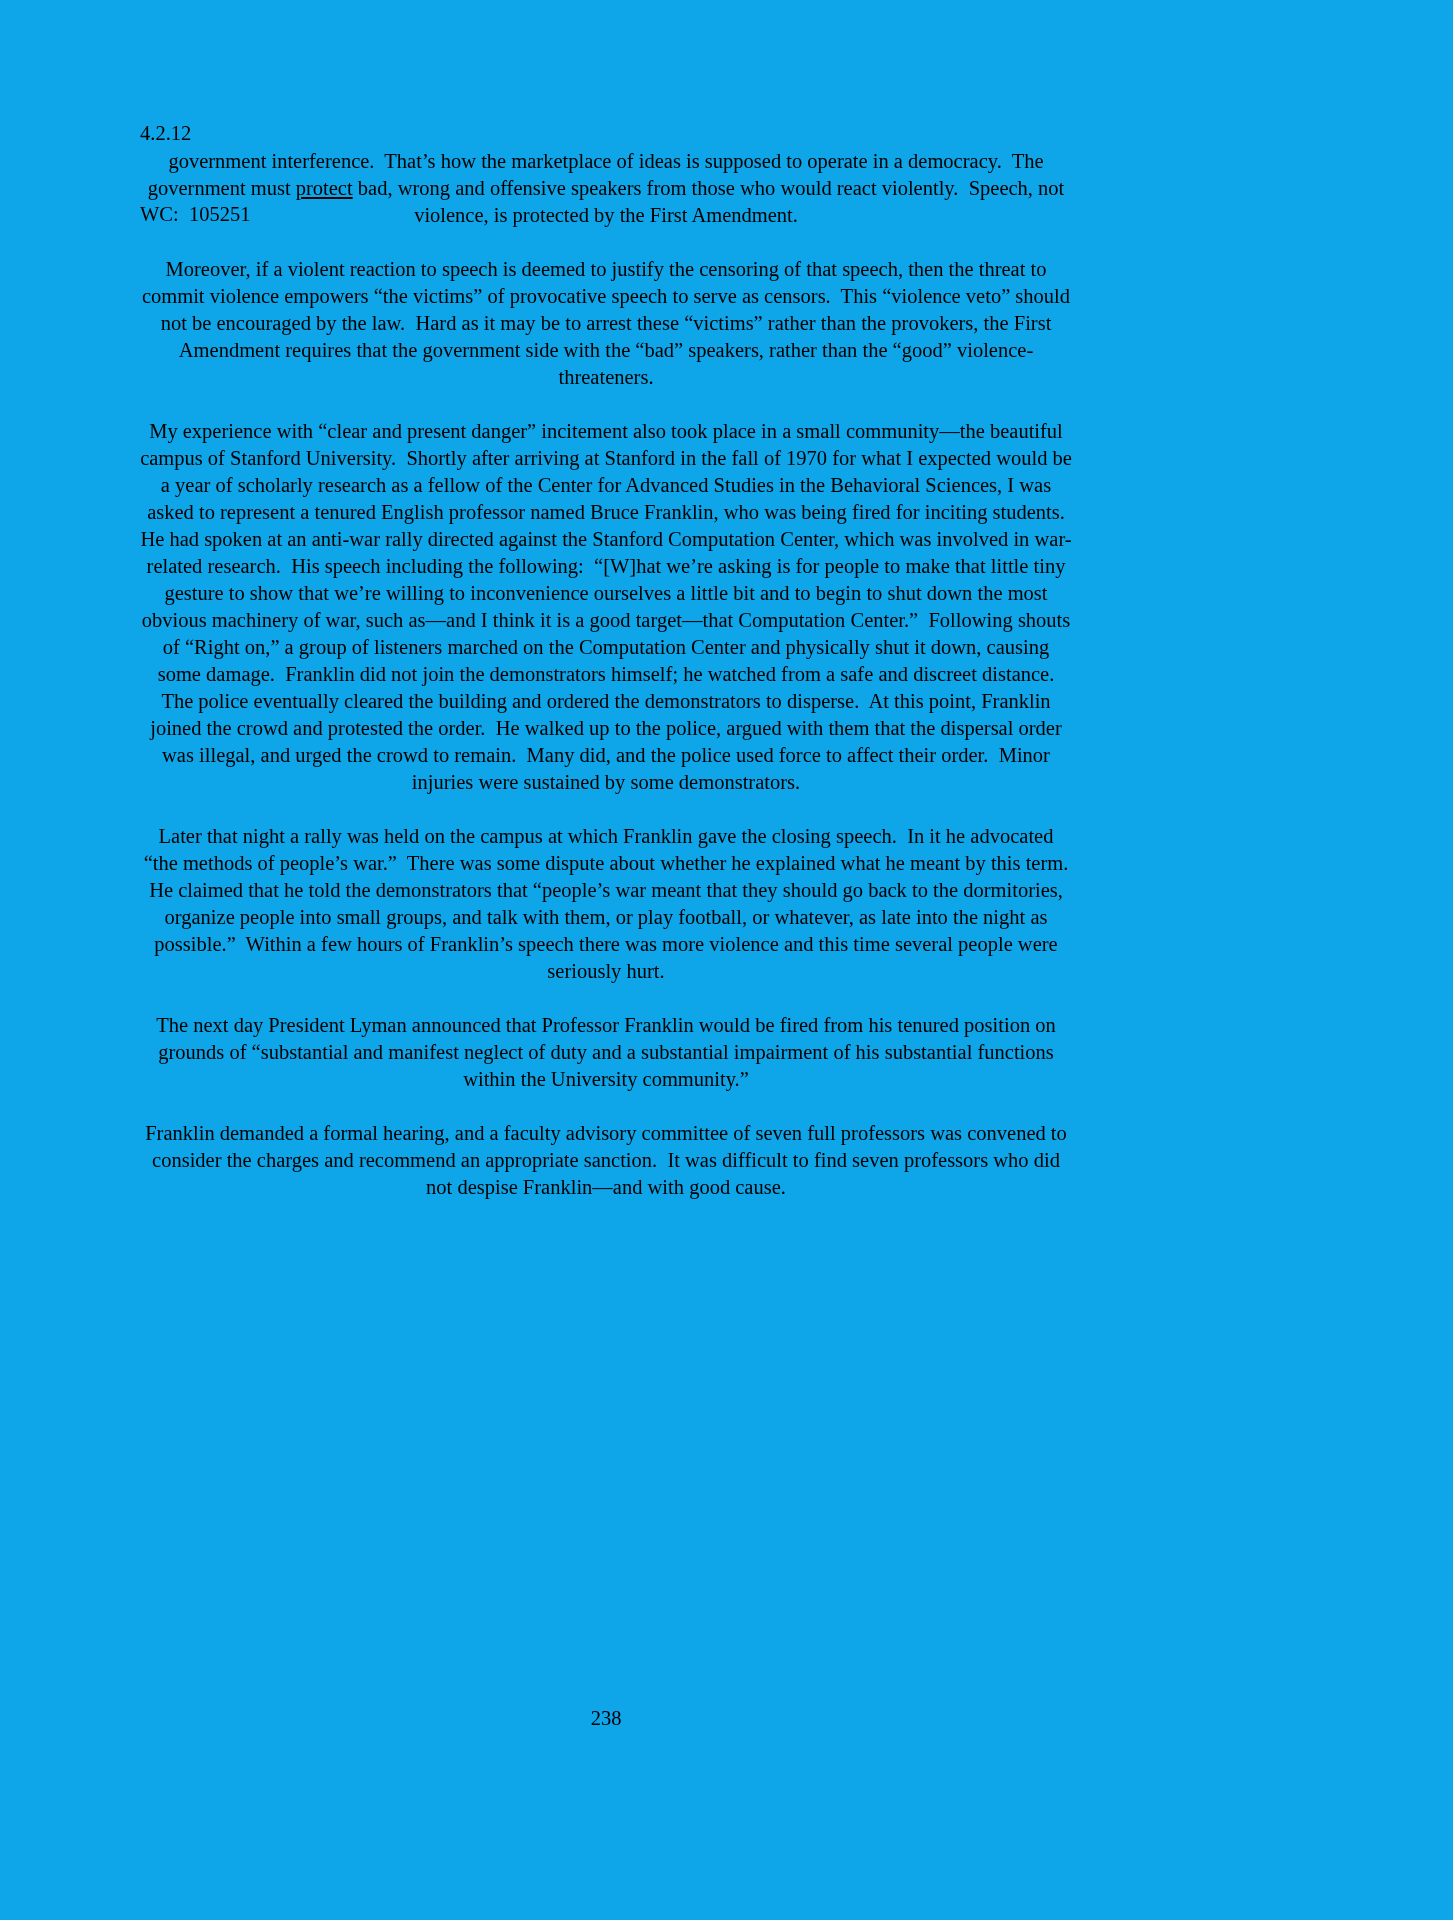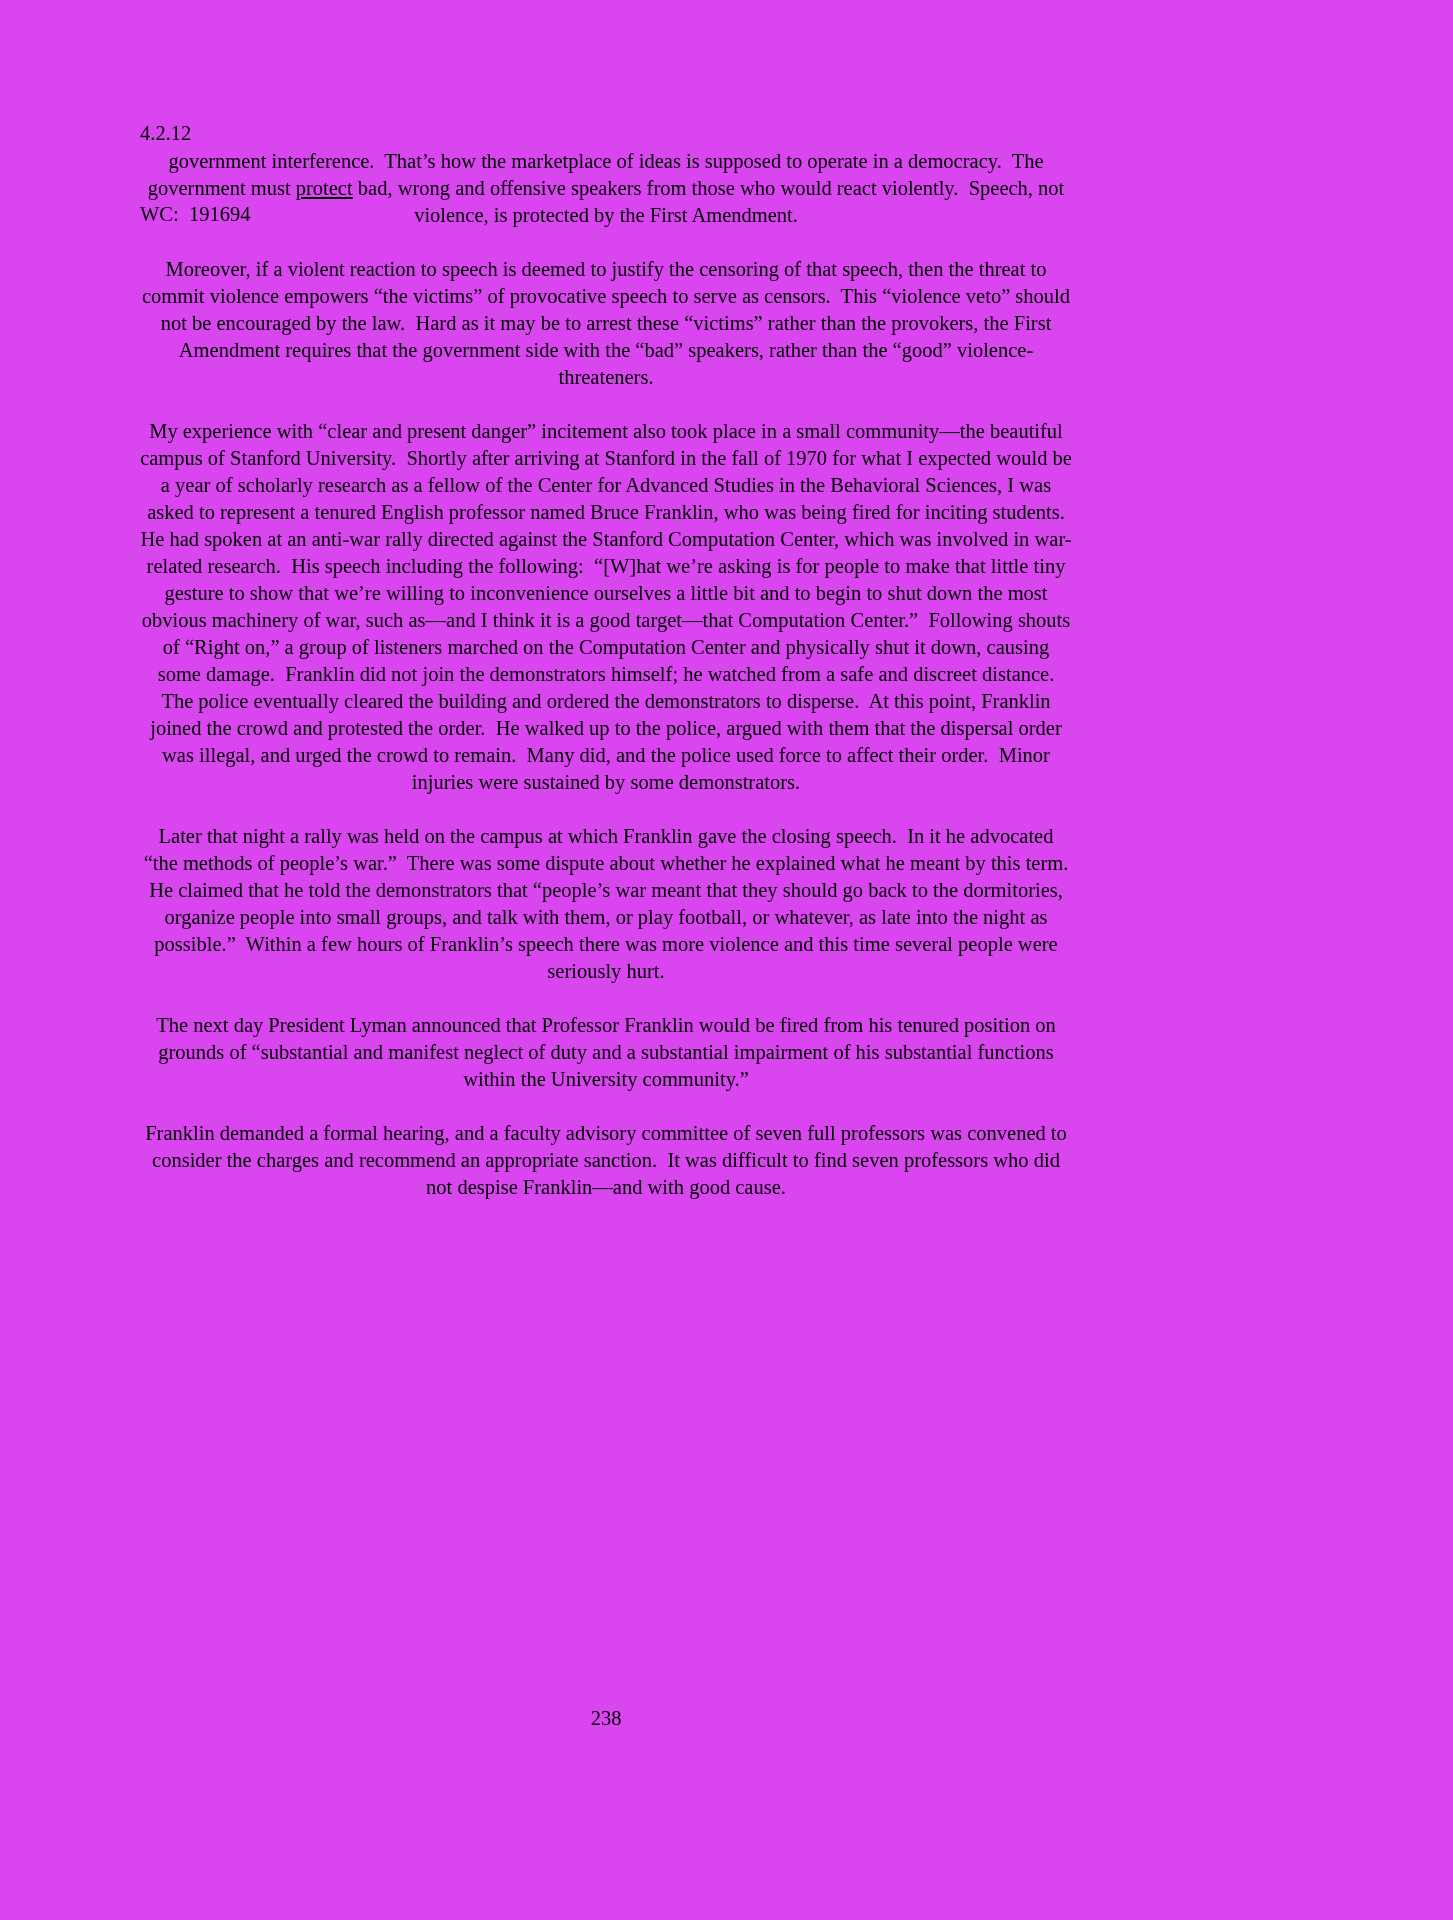--- a/index.html
+++ b/index.html
@@ -4,21 +4,21 @@
 <style>
   html, body {
     margin: 0;
     padding: 0;
     background: #ffffff;
   }
   .page {
     position: relative;
     width: 1453px;
     height: 1920px;
-    background: #d946ef;
+    background: #0ea5e9;
     font-family: "Liberation Serif", "DejaVu Serif", serif;
     color: #000000;
     overflow: hidden;
   }
   .doc-header {
     position: absolute;
     left: 140px;
     top: 66px;
     font-size: 20.5px;
     line-height: 27px;
@@ -59,21 +59,21 @@
     color: #111111;
   }
 </style>
 </head>
 <body>
 
 <div class="page">
 
   <div class="doc-header">
     <div>4.2.12</div>
-    <div>WC:  191694</div>
+    <div>WC:  105251</div>
   </div>
 
   <div class="body-text">
     <p><span>government interference.  That’s how the marketplace of ideas is supposed to operate in a democracy.  The government must </span><span class="underline">protect</span><span> bad, wrong and offensive speakers from those who would react violently.  Speech, not violence, is protected by the First Amendment.</span></p>
     <p>Moreover, if a violent reaction to speech is deemed to justify the censoring of that speech, then the threat to commit violence empowers “the victims” of provocative speech to serve as censors.  This “violence veto” should not be encouraged by the law.  Hard as it may be to arrest these “victims” rather than the provokers, the First Amendment requires that the government side with the “bad” speakers, rather than the “good” violence-threateners.</p>
     <p>My experience with “clear and present danger” incitement also took place in a small community—the beautiful campus of Stanford University.  Shortly after arriving at Stanford in the fall of 1970 for what I expected would be a year of scholarly research as a fellow of the Center for Advanced Studies in the Behavioral Sciences, I was asked to represent a tenured English professor named Bruce Franklin, who was being fired for inciting students.  He had spoken at an anti-war rally directed against the Stanford Computation Center, which was involved in war-related research.  His speech including the following:  “[W]hat we’re asking is for people to make that little tiny gesture to show that we’re willing to inconvenience ourselves a little bit and to begin to shut down the most obvious machinery of war, such as—and I think it is a good target—that Computation Center.”  Following shouts of “Right on,” a group of listeners marched on the Computation Center and physically shut it down, causing some damage.  Franklin did not join the demonstrators himself; he watched from a safe and discreet distance. The police eventually cleared the building and ordered the demonstrators to disperse.  At this point, Franklin joined the crowd and protested the order.  He walked up to the police, argued with them that the dispersal order was illegal, and urged the crowd to remain.  Many did, and the police used force to affect their order.  Minor injuries were sustained by some demonstrators.</p>
     <p>Later that night a rally was held on the campus at which Franklin gave the closing speech.  In it he advocated “the methods of people’s war.”  There was some dispute about whether he explained what he meant by this term.  He claimed that he told the demonstrators that “people’s war meant that they should go back to the dormitories, organize people into small groups, and talk with them, or play football, or whatever, as late into the night as possible.”  Within a few hours of Franklin’s speech there was more violence and this time several people were seriously hurt.</p>
     <p>The next day President Lyman announced that Professor Franklin would be fired from his tenured position on grounds of “substantial and manifest neglect of duty and a substantial impairment of his substantial functions within the University community.”</p>
     <p>Franklin demanded a formal hearing, and a faculty advisory committee of seven full professors was convened to consider the charges and recommend an appropriate sanction.  It was difficult to find seven professors who did not despise Franklin—and with good cause.</p>
   </div>

